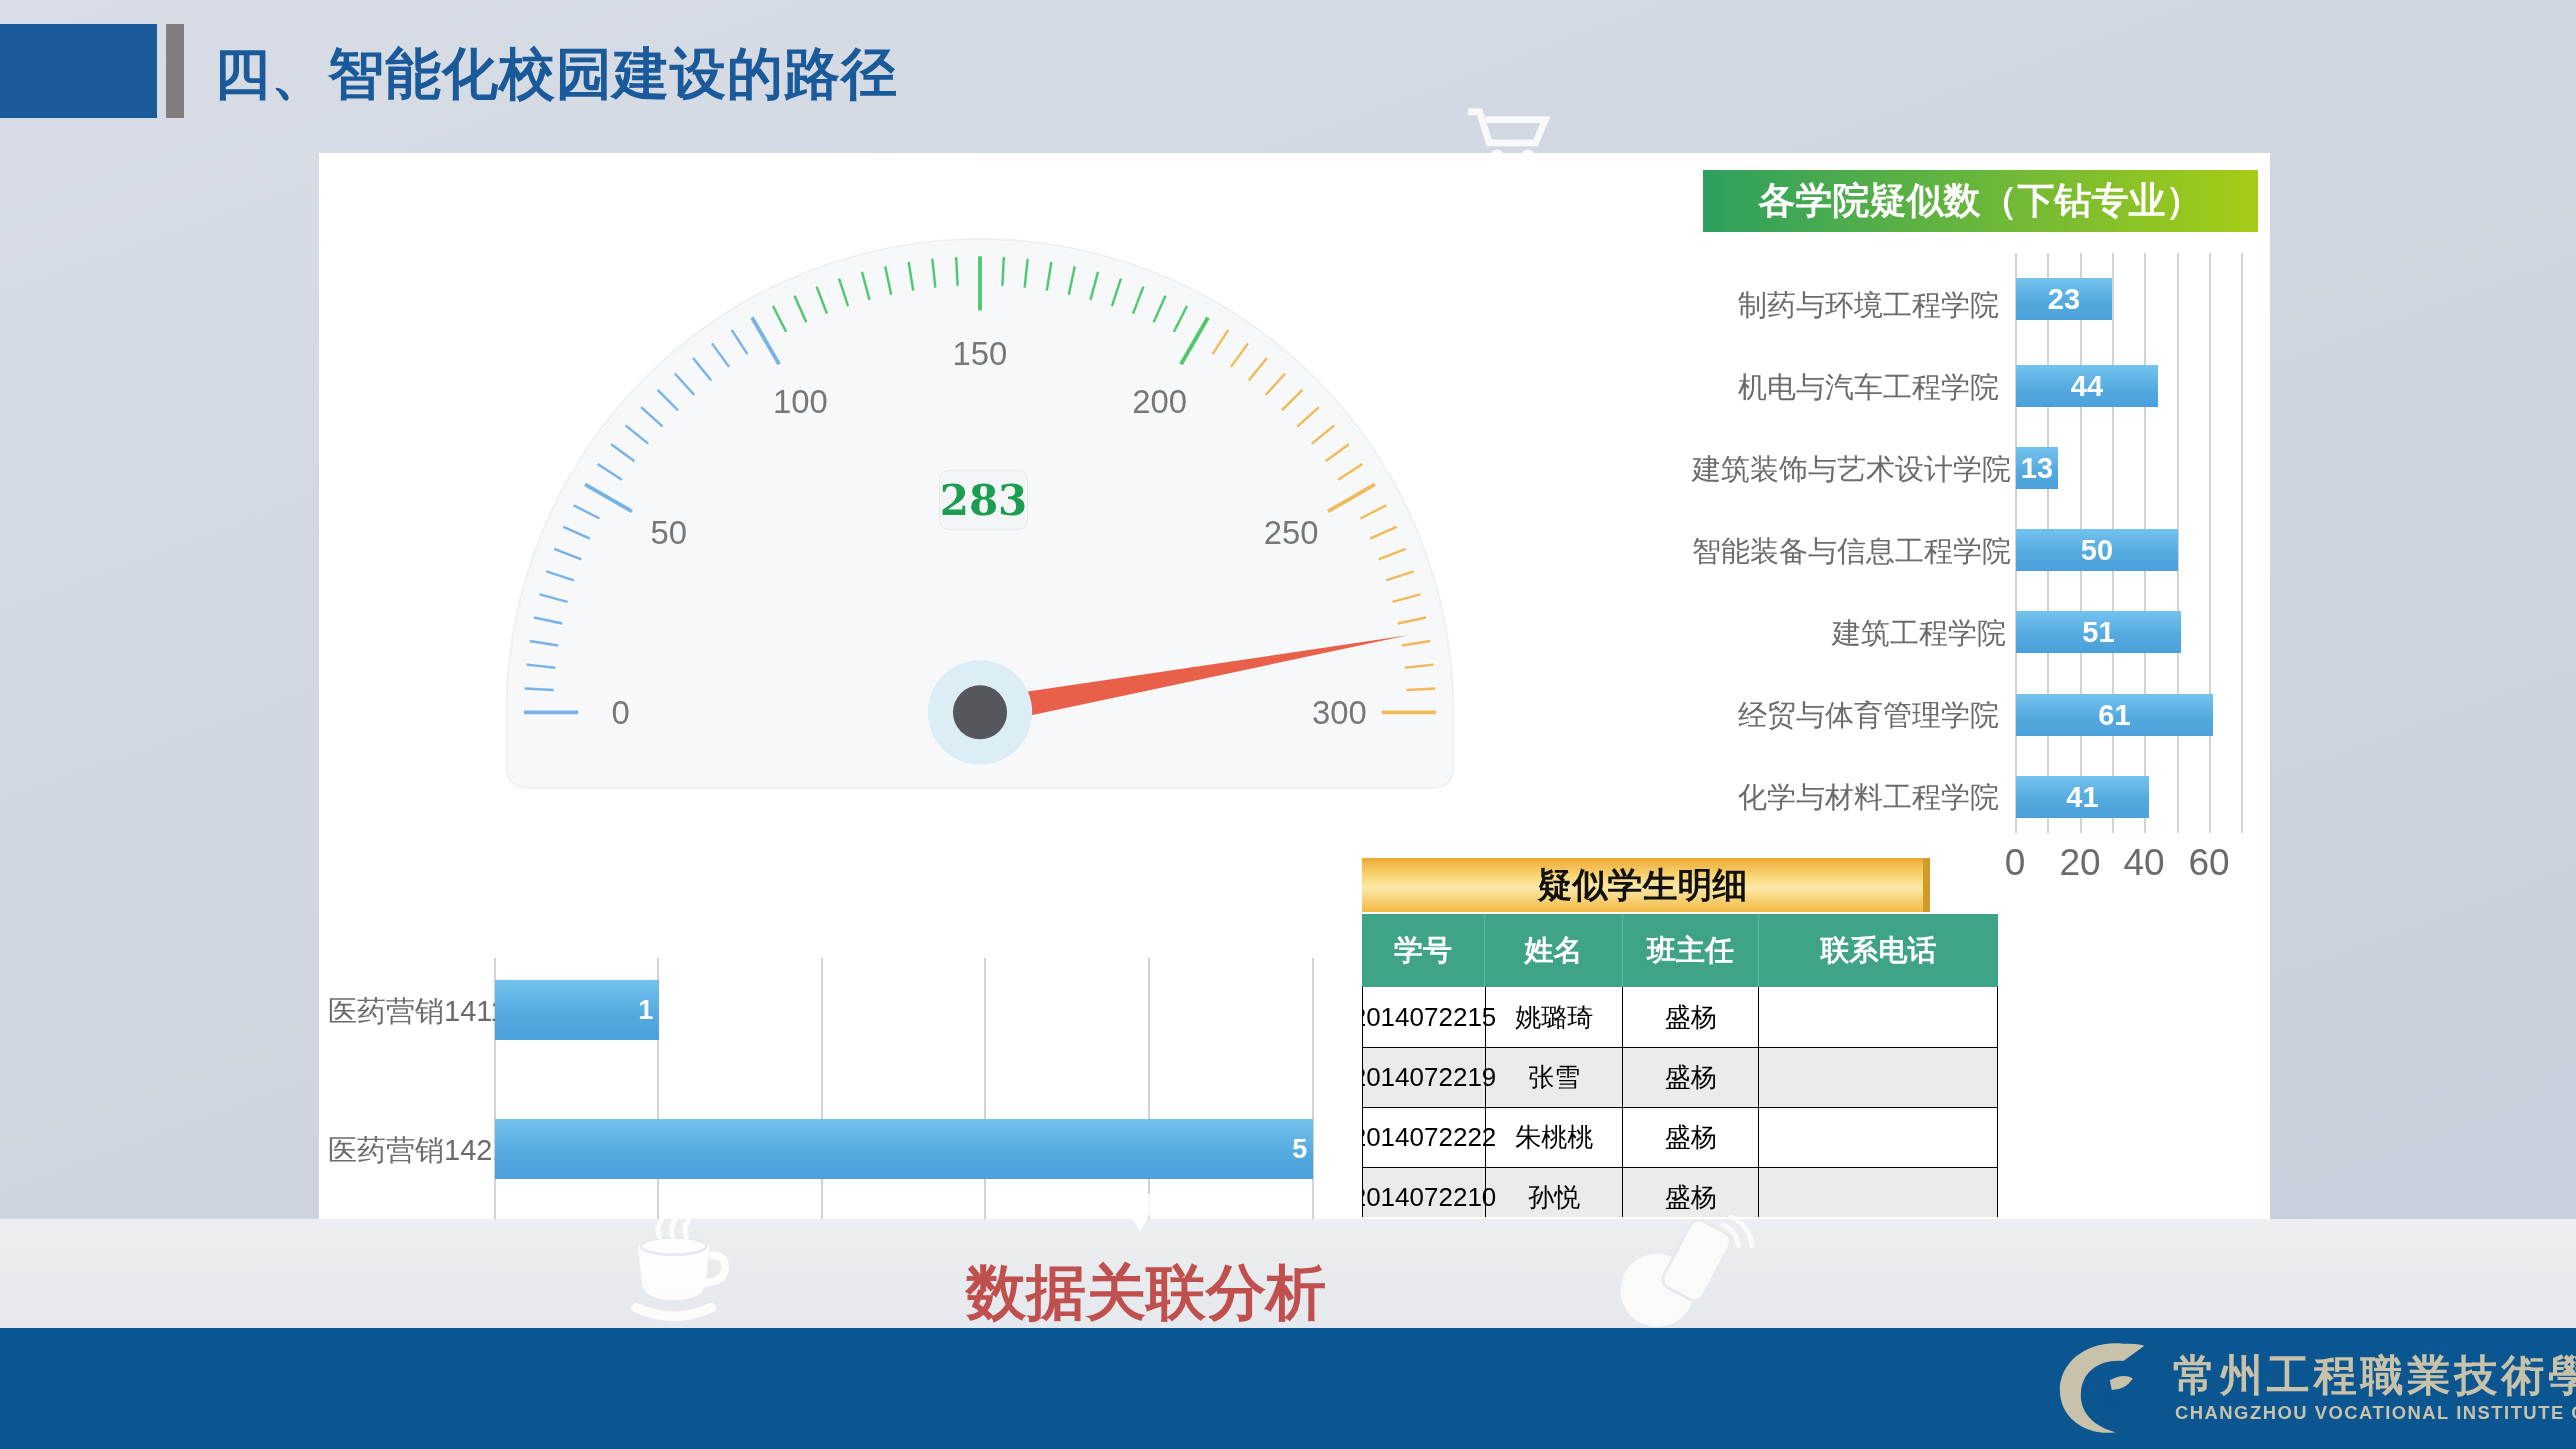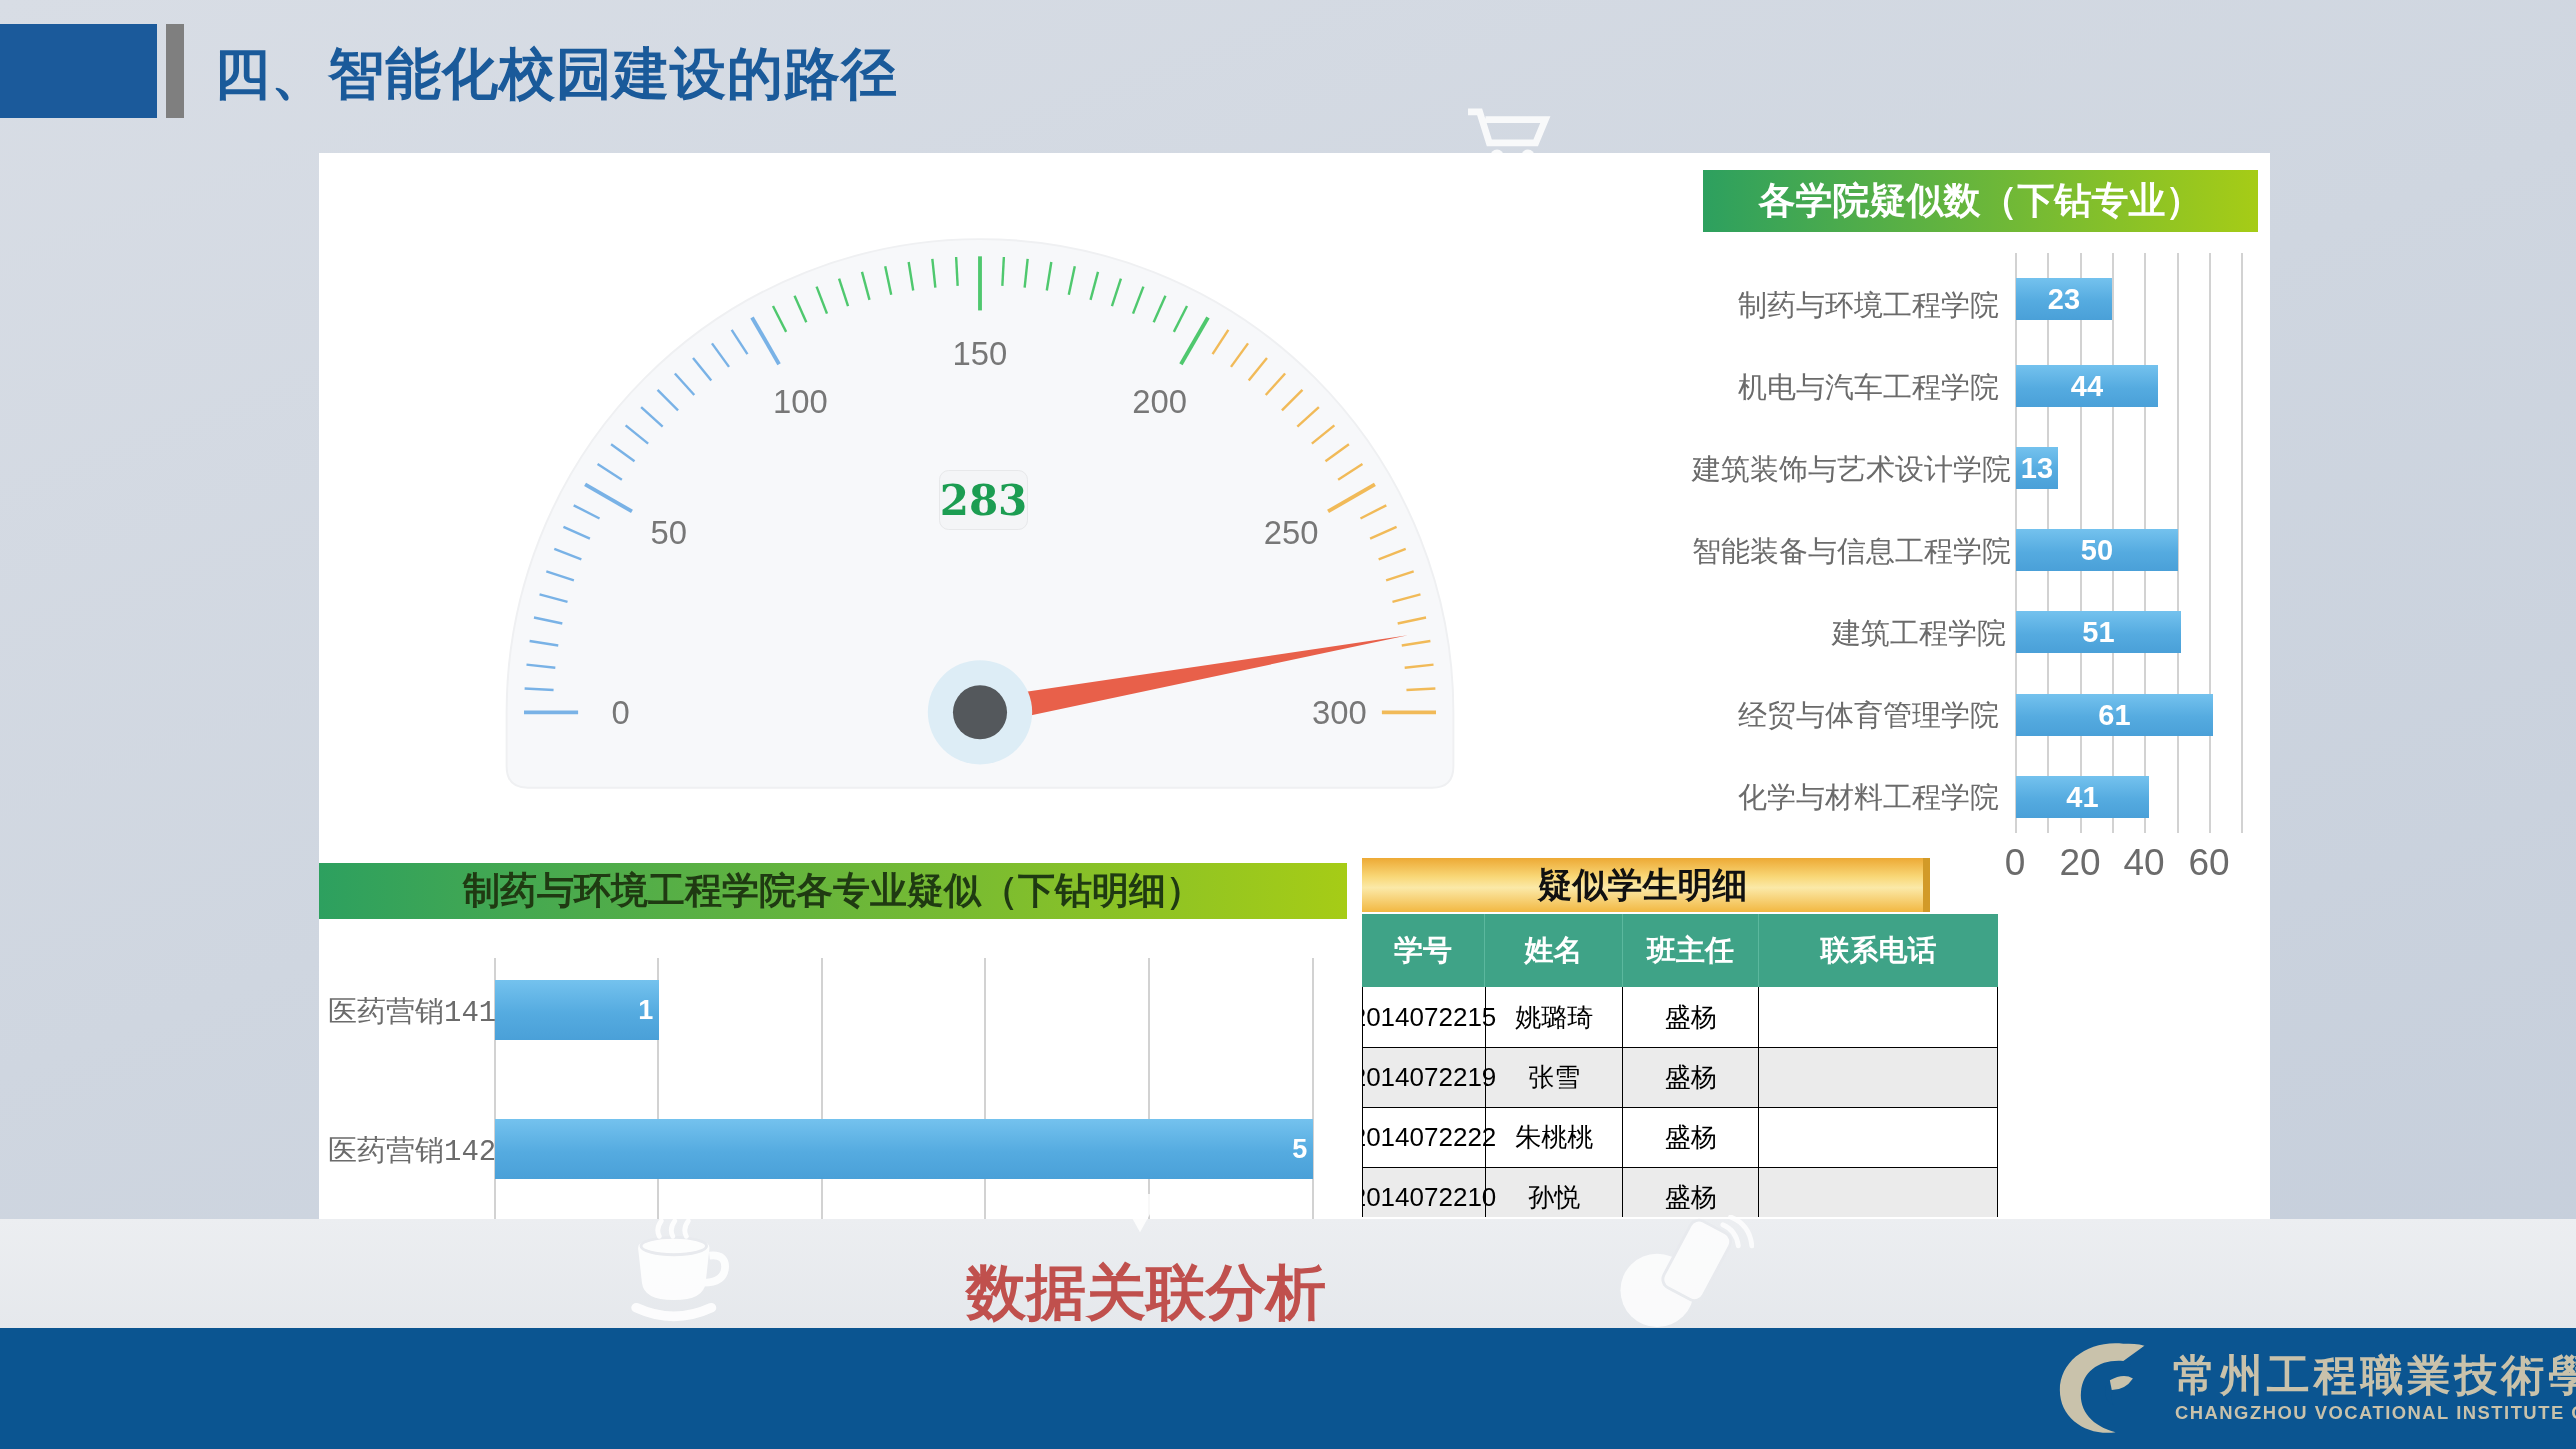--- a/index.html
+++ b/index.html
@@ -23,21 +23,21 @@
   #major-header{left:319px;top:863px;width:1028px;height:56px;font-size:37px;color:#1f3a12;
       background:linear-gradient(90deg,#2da05f 0%,#a6cc16 100%);}
   
   #gauge-svg{left:410px;top:232px;z-index:3;}
   #gauge-value{left:939px;top:470px;width:87px;height:58px;z-index:4;
       background:#f4f5f7;border:1.9px solid #e7e8ea;border-radius:9.7px;
       display:flex;align-items:center;justify-content:center;
       font-family:"DejaVu Serif",serif;font-weight:bold;font-size:42px;color:#1c9d52;}
   
   .gridline{width:1.9px;background:#d2d2d2;z-index:3;}
-  .cat-label{color:#6b6b6b;z-index:3;white-space:nowrap;font-family:Liberation Mono, monospace;}
+  .cat-label{color:#6b6b6b;z-index:3;white-space:nowrap;}
   .hbar{background:linear-gradient(180deg,#74c2ee 0%,#55abe0 55%,#4aa0d8 100%);z-index:3;
         display:flex;align-items:center;justify-content:center;}
   .hbar .val{color:#fff;font-weight:bold;}
   .axis-tick{color:#6b6b6b;z-index:3;transform:translateX(-50%);}
   
   #table-title{left:1362px;top:858px;width:568px;height:54px;z-index:3;
       background:linear-gradient(180deg,#eda935 0%,#f9d878 35%,#fbe9a8 55%,#f2b842 100%);
       border-right:7.7px solid #d29a28;box-sizing:border-box;
       display:flex;align-items:center;justify-content:center;
       font-size:35px;font-weight:bold;color:#111;}
@@ -78,21 +78,20 @@
 
   <svg class="abs decor" style="left:1464px;top:108px;z-index:1;opacity:.85" width="97" height="58" viewBox="0 0 100 60">
     <path d="M4 4 L16 4 L26 36 L74 36 L84 12 L22 12" fill="none" stroke="#fff" stroke-width="7"></path>
     <circle cx="34" cy="50" r="7" fill="#fff"></circle>
       <circle cx="66" cy="50" r="7" fill="#fff"></circle>
   </svg>
 
   <div class="abs" id="panel"></div>
 
   <div class="abs chart-header" id="college-header">各学院疑似数（下钻专业）</div>
-  <div class="abs chart-header" id="major-header">制药与环境工程学院各专业疑似（下钻明细）</div>
 
   <svg class="abs" id="gauge-svg" width="1140" height="580" viewBox="0 0 1180 600">
       <path d="M 100 497 A 490 490 0 0 1 1080 497 L 1080 553 Q 1080 575 1058 575 L 122 575 Q 100 575 100 553 Z" fill="#f7f8fa" stroke="#eff0f2" stroke-width="2"></path>
       <line x1="174" y1="496.99999999999994" x2="118" y2="496.99999999999994" stroke="#79b2e6" stroke-width="4"></line>
       <text x="218" y="508.99999999999994" text-anchor="middle" fill="#777" font-size="34">0</text>
       <line x1="148.60574563847837" y1="473.86750734061866" x2="118.64685959584114" y2="472.2974286533303" stroke="#79b2e6" stroke-width="2.5"></line>
       <line x1="150.4213222472232" y1="450.79841923569705" x2="120.58566538617498" y2="447.66256533766744" stroke="#79b2e6" stroke-width="2.5"></line>
       <line x1="153.44175345694913" y1="427.8559664522179" x2="123.81110323909502" y2="423.16293250101097" stroke="#79b2e6" stroke-width="2.5"></line>
       <line x1="157.6587604756579" y1="405.1030326585504" x2="128.31433245364371" y2="398.86568193401763" stroke="#79b2e6" stroke-width="2.5"></line>
       <line x1="163.06078478023187" y1="382.6019820646857" x2="134.08300999155983" y2="374.83741071161006" stroke="#79b2e6" stroke-width="2.5"></line>

